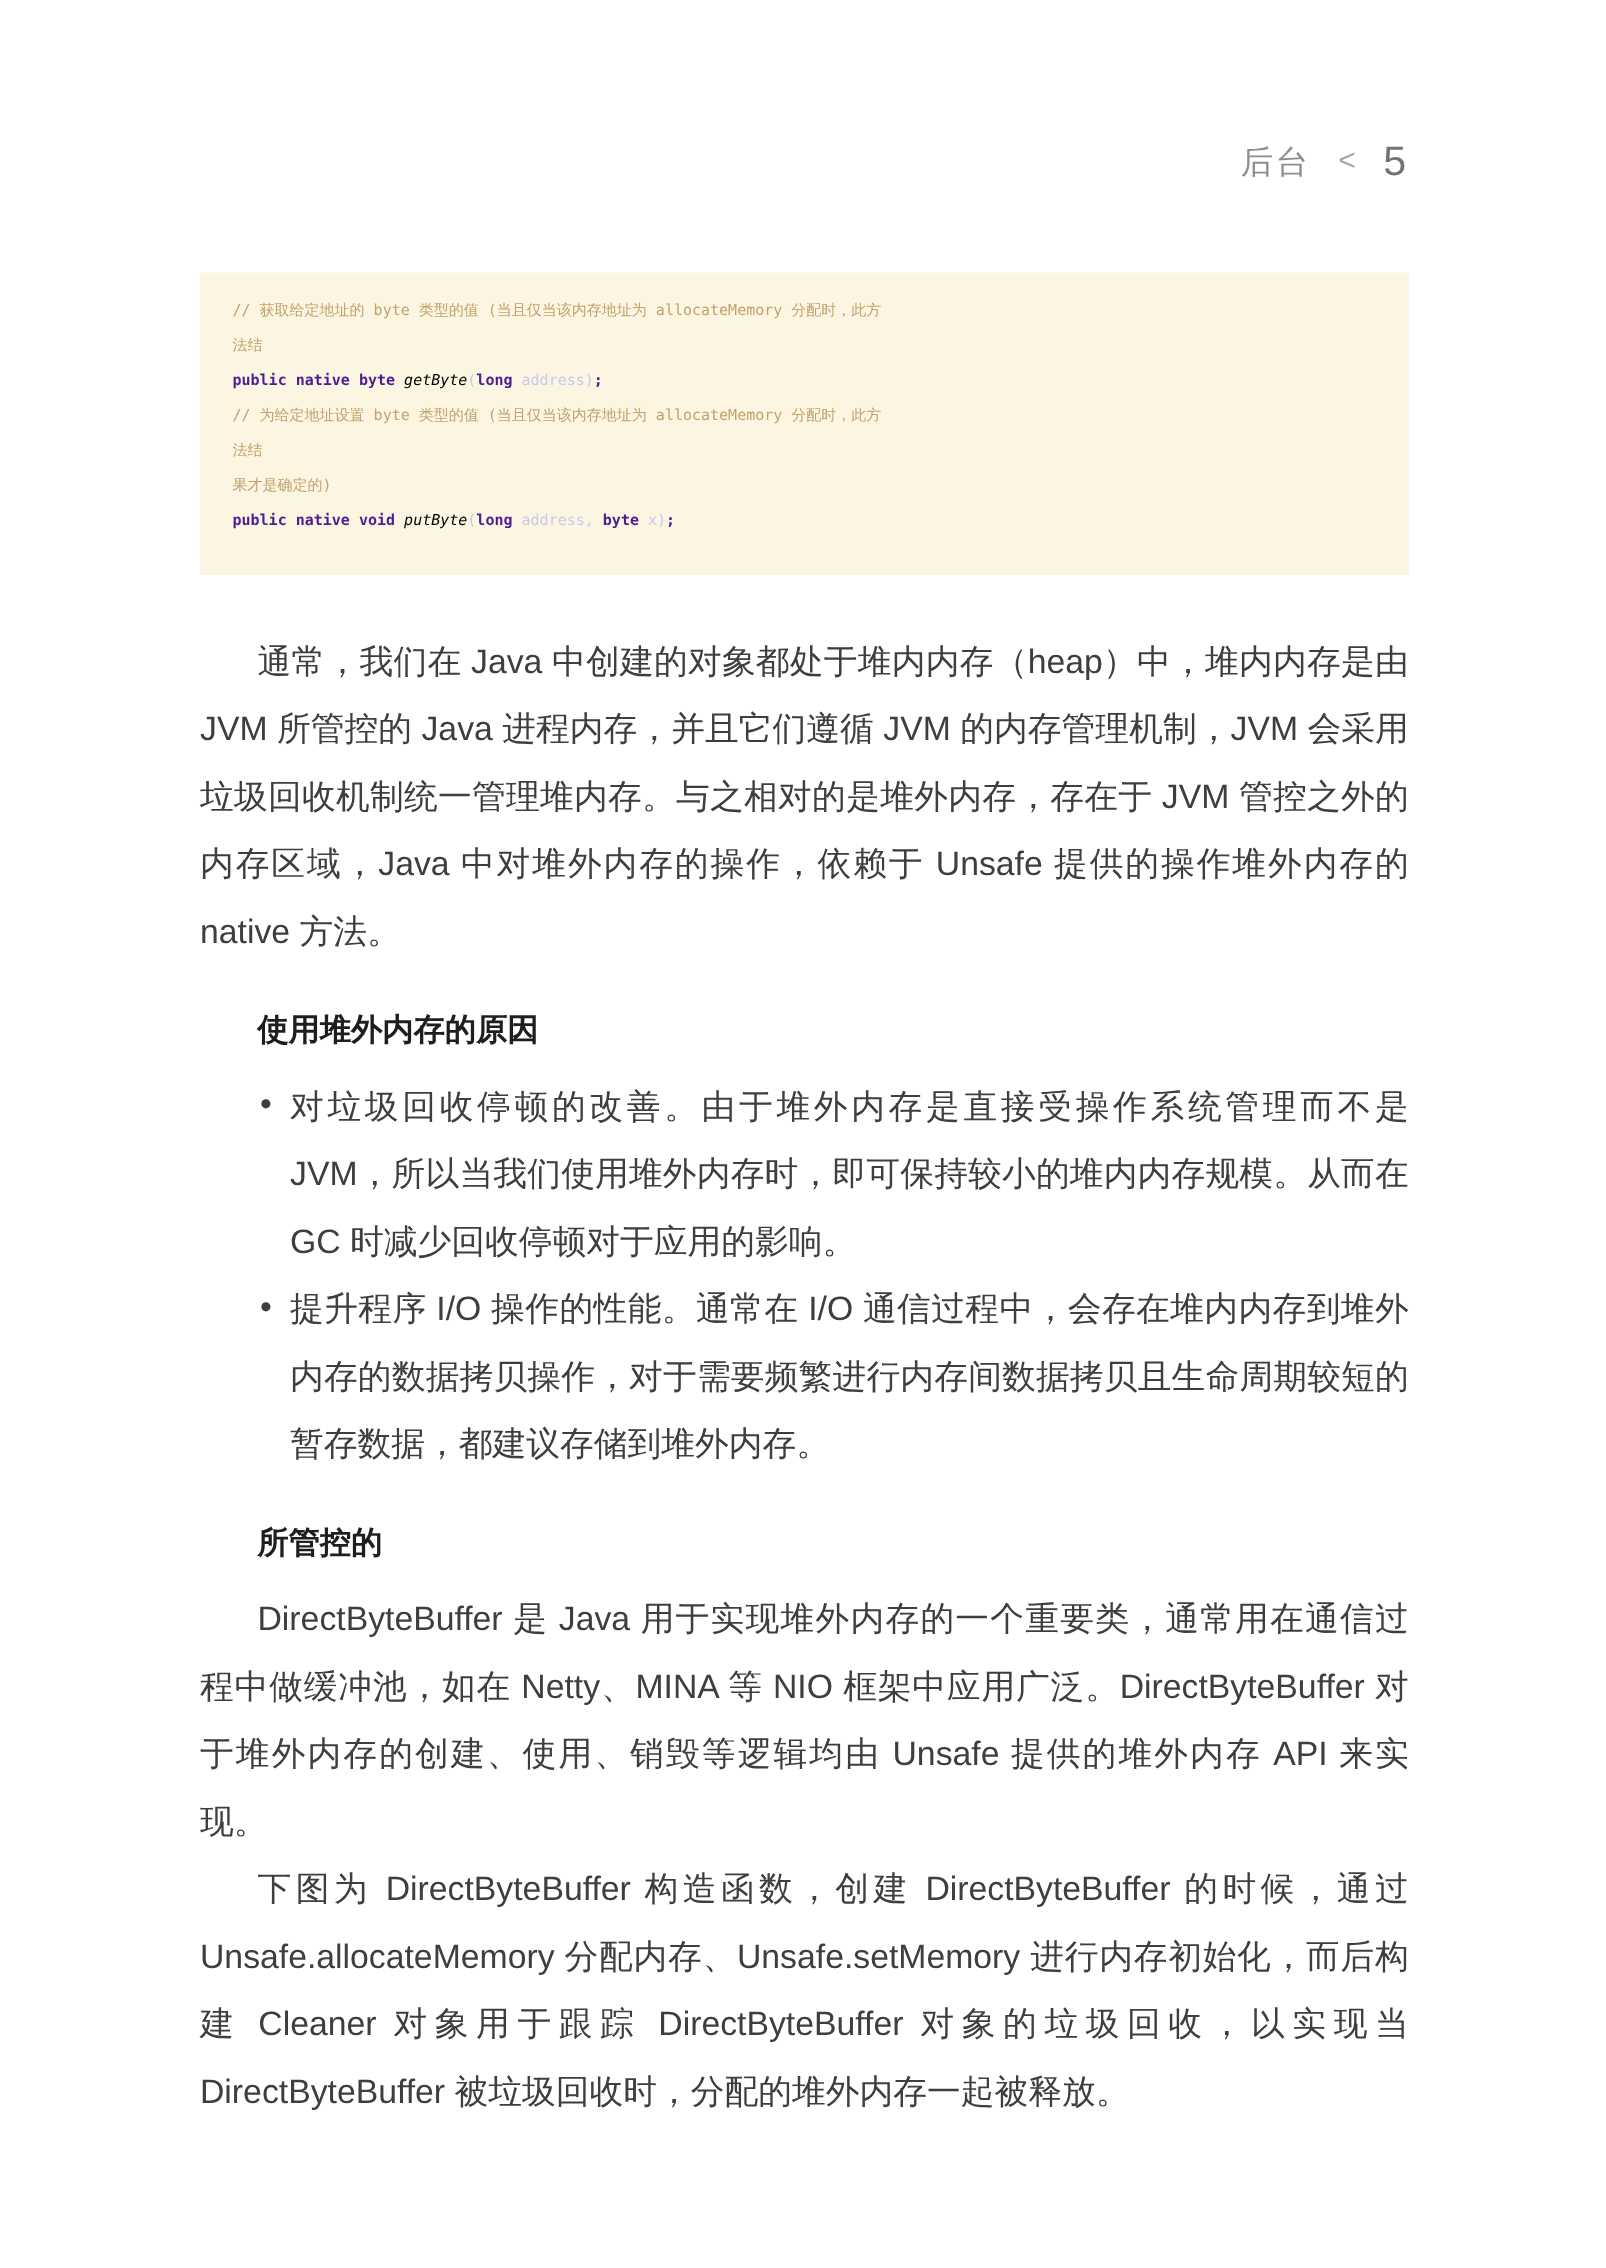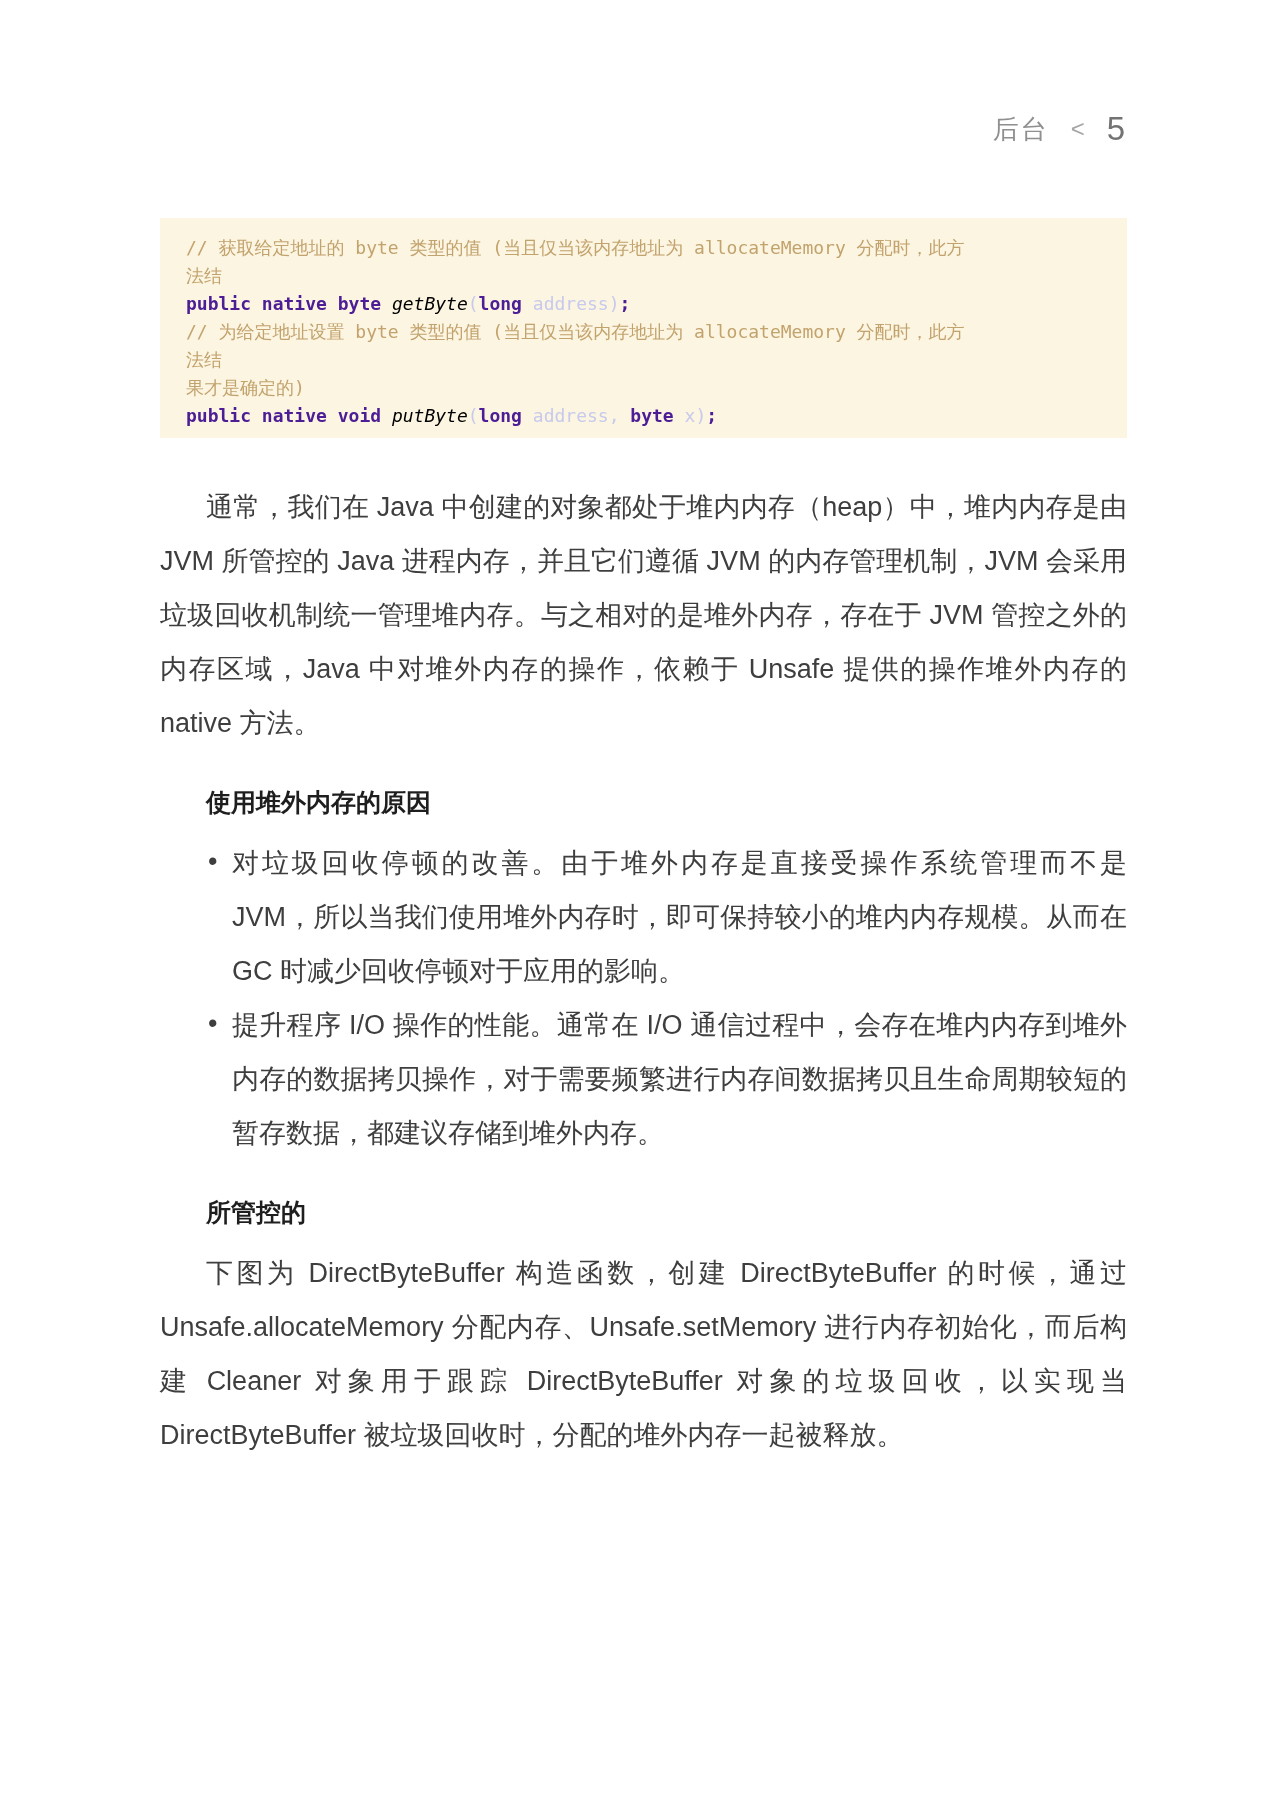--- a/index.html
+++ b/index.html
@@ -26,23 +26,23 @@
   .hdr-page { font-size: 33px; color: #737373; }
 
   .content {
     position: absolute;
     left: 160px;
     top: 218px;
     width: 967px;
   }
   .code-block {
     background: #fcf5e1;
-    padding: 16px 14px 8px 26px;
+    padding: 16px 14px 30px 26px;
     font-family: "DejaVu Sans Mono", monospace;
-    font-size: 18px;
+    font-size: 12px;
     line-height: 28px;
   }
   .code-line { white-space: pre-wrap; }
   .tok-comment  { color: #c2a26d; }
   .tok-keyword  { color: #4c1d95; font-weight: bold; }
   .tok-function { color: #000000; font-style: italic; }
   .tok-param    { color: #c7c9ed; }
   .tok-plain    { color: #a34a28; }
 
   .article-body {
@@ -94,15 +94,16 @@
       <div class="code-line"><span class="tok-keyword">public native void </span><span class="tok-function">putByte</span><span class="tok-param">(</span><span class="tok-keyword">long</span><span class="tok-plain"> </span><span class="tok-param">address</span><span class="tok-param">, </span><span class="tok-keyword">byte</span><span class="tok-plain"> </span><span class="tok-param">x</span><span class="tok-param">)</span><span class="tok-keyword">;</span></div>
     </div>
   <div class="article-body">
       <p class="para">通常，我们在 Java 中创建的对象都处于堆内内存（heap）中，堆内内存是由 JVM 所管控的 Java 进程内存，并且它们遵循 JVM 的内存管理机制，JVM 会采用垃圾回收机制统一管理堆内存。与之相对的是堆外内存，存在于 JVM 管控之外的内存区域，Java 中对堆外内存的操作，依赖于 Unsafe 提供的操作堆外内存的 native 方法。</p>
       <h2 class="section-heading">使用堆外内存的原因</h2>
       <div class="bullet-list">
         <div class="bullet"><span class="dot">•</span><span class="bullet-text">对垃圾回收停顿的改善。由于堆外内存是直接受操作系统管理而不是 JVM，所以当我们使用堆外内存时，即可保持较小的堆内内存规模。从而在 GC 时减少回收停顿对于应用的影响。</span></div>
         <div class="bullet"><span class="dot">•</span><span class="bullet-text">提升程序 I/O 操作的性能。通常在 I/O 通信过程中，会存在堆内内存到堆外内存的数据拷贝操作，对于需要频繁进行内存间数据拷贝且生命周期较短的暂存数据，都建议存储到堆外内存。</span></div>
       </div>
       <h2 class="section-heading">所管控的</h2>
+      <p class="para">DirectByteBuffer 是 Java 用于实现堆外内存的一个重要类，通常用在通信过程中做缓冲池，如在 Netty、MINA 等 NIO 框架中应用广泛。DirectByteBuffer 对于堆外内存的创建、使用、销毁等逻辑均由 Unsafe 提供的堆外内存 API 来实现。</p>
       <p class="para">下图为 DirectByteBuffer 构造函数，创建 DirectByteBuffer 的时候，通过 Unsafe.allocateMemory 分配内存、Unsafe.setMemory 进行内存初始化，而后构建 Cleaner 对象用于跟踪 DirectByteBuffer 对象的垃圾回收，以实现当 DirectByteBuffer 被垃圾回收时，分配的堆外内存一起被释放。</p>
     </div>
 </div>
 
 </body></html>

